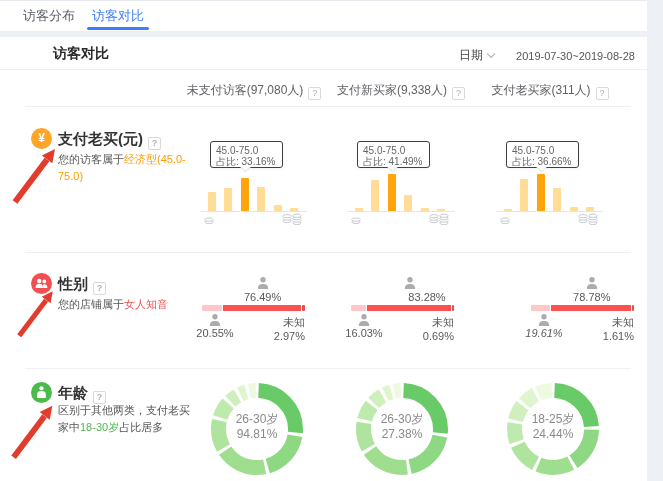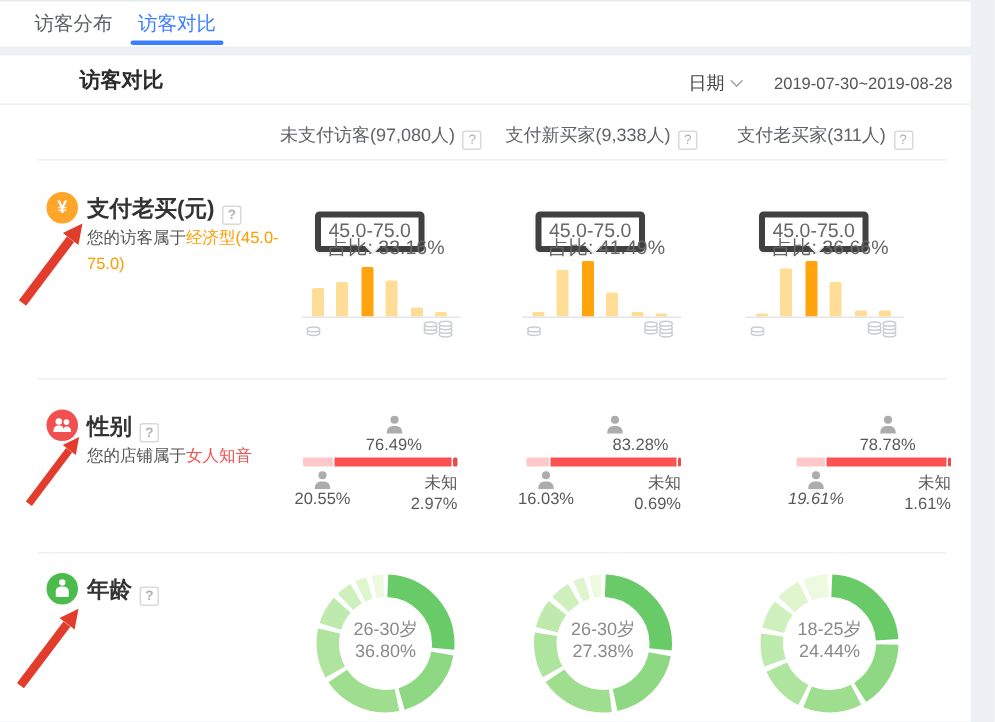--- a/index.html
+++ b/index.html
@@ -19,21 +19,21 @@
 .qbadge{display:inline-block;width:13px;height:13px;line-height:11px;border:1px solid #d9d9d9;border-radius:2px;color:#b0b0b0;font-size:9px;text-align:center;margin-left:5px;vertical-align:-2px;background:#fff}
 .divider{position:absolute;left:25px;right:16px;height:1px;background:#f0f0f0}
 .row{position:absolute;left:0;width:647px}
 .row-icon{position:absolute;left:31px;width:21px;height:21px;border-radius:50%;color:#fff;text-align:center}
 .row-title{position:absolute;left:58px;font-size:15px;font-weight:bold;color:#333}
 .row-desc{position:absolute;left:58px;font-size:11px;line-height:17px;color:#555}
 .hl-orange{color:#FF9C00}
 .hl-red{color:#F25050}
 .hl-green{color:#52B852}
 .cons{position:absolute;width:140px;height:146px;top:0}
-.tip{position:absolute;top:35px;left:26px;width:73px;height:27px;border:4px solid #404040;border-radius:3px;background:#fff;box-shadow:0 1px 3px rgba(0,0,0,.06);font-size:13px;color:#666;padding:3px 0 0 5px;line-height:11px;white-space:nowrap;z-index:0}
+.tip{position:absolute;top:35px;left:26px;width:73px;height:27px;border:1px solid #404040;border-radius:3px;background:#fff;box-shadow:0 1px 3px rgba(0,0,0,.06);font-size:10px;color:#666;padding:3px 0 0 5px;line-height:11px;white-space:nowrap;z-index:0}
 .tip .ptr{position:absolute;left:31px;bottom:-4px;width:7px;height:7px;background:#fff;border-right:1px solid #e4e4e4;border-bottom:1px solid #e4e4e4;transform:rotate(45deg);z-index:-1}
 .bar{position:absolute;bottom:41px;width:8px;background:#FFDD96;border-radius:1px 1px 0 0}
 .bar.hl{background:#FFA40D}
 .axis{position:absolute;top:105px;left:17px;width:106px;height:1px;background:#e5e5e5}
 .coins{position:absolute;top:106px}
 .gen{position:absolute;width:103px;height:116px;top:0}
 .gbar{position:absolute;top:53px;left:0;height:6px;width:103px;display:flex}
 .gbar div{height:6px}
 .gficon{position:absolute;top:24px}
 .gfpct{position:absolute;top:39px;width:60px;text-align:center;font-size:11px;color:#595959}
@@ -230,35 +230,36 @@
   </div>
 
   <div class="row" id="row-age" style="top:325px;height:94px">
     <div class="row-icon" style="top:20px;background:#4BBB4B">
       <svg width="11" height="12" viewBox="0 0 11 12" style="margin-top:4px">
         <circle cx="5.5" cy="2.3" r="2.1" fill="#fff"></circle>
         <path d="M1.2 12 L1.2 8 Q1.2 5 5.5 5 Q9.8 5 9.8 8 L9.8 12 Z" fill="#fff"></path>
       </svg>
     </div>
     <div class="row-title" style="top:22px"><span>年龄</span><span class="qbadge">?</span></div>
+    <div class="row-desc" style="top:40px;width:142px"><span>区别于其他两类，支付老买</span><span>家中</span><span class="hl-green">18-30岁</span><span>占比居多</span></div>
     <div id="age-charts">
         <div style="position: absolute; left: 207px; top: 0px; width: 100px; height: 120px;">
           <svg width="100" height="100" viewBox="0 0 100 100" class="donut">
             <circle cx="50" cy="50" r="38.5" fill="none" stroke="#69CB67" stroke-width="15" stroke-dasharray="62.39824457404637 179.5043897523677" stroke-dashoffset="-1.5723671231216914" transform="rotate(-90 50 50)"></circle>
             <circle cx="50" cy="50" r="38.5" fill="none" stroke="#8FD883" stroke-width="15" stroke-dasharray="42.75709389918623 199.14554042722784" stroke-dashoffset="-67.11534594341146" transform="rotate(-90 50 50)"></circle>
             <circle cx="50" cy="50" r="38.5" fill="none" stroke="#9FDE8F" stroke-width="15" stroke-dasharray="45.17297959105095 196.7296547353631" stroke-dashoffset="-113.01717408884107" transform="rotate(-90 50 50)"></circle>
             <circle cx="50" cy="50" r="38.5" fill="none" stroke="#AFE49E" stroke-width="15" stroke-dasharray="28.26177974799793 213.64085457841614" stroke-dashoffset="-161.3348879261354" transform="rotate(-90 50 50)"></circle>
             <circle cx="50" cy="50" r="38.5" fill="none" stroke="#BFEAAD" stroke-width="15" stroke-dasharray="16.18235128867435 225.72028303773973" stroke-dashoffset="-192.74140192037672" transform="rotate(-90 50 50)"></circle>
             <circle cx="50" cy="50" r="38.5" fill="none" stroke="#CFF0BD" stroke-width="15" stroke-dasharray="8.934694213080201 232.96794011333387" stroke-dashoffset="-212.06848745529444" transform="rotate(-90 50 50)"></circle>
             <circle cx="50" cy="50" r="38.5" fill="none" stroke="#DFF5CE" stroke-width="15" stroke-dasharray="6.518808521215485 235.3838258051986" stroke-dashoffset="-224.14791591461804" transform="rotate(-90 50 50)"></circle>
             <circle cx="50" cy="50" r="38.5" fill="none" stroke="#EDFAE0" stroke-width="15" stroke-dasharray="6.518808521215485 235.3838258051986" stroke-dashoffset="-233.8114586820769" transform="rotate(-90 50 50)"></circle>
           </svg>
           <div class="dlabel">
             <div>26-30岁</div>
-            <div>36.80%</div>
+            <div>94.81%</div>
           </div>
         </div>
         <div style="position: absolute; left: 352px; top: 0px; width: 100px; height: 120px;">
           <svg width="100" height="100" viewBox="0 0 100 100" class="donut">
             <circle cx="50" cy="50" r="38.5" fill="none" stroke="#69CB67" stroke-width="15" stroke-dasharray="62.837474638566505 179.06515968784757" stroke-dashoffset="-1.5723671231216914" transform="rotate(-90 50 50)"></circle>
             <circle cx="50" cy="50" r="38.5" fill="none" stroke="#8FD883" stroke-width="15" stroke-dasharray="45.05264258707283 196.84999173934125" stroke-dashoffset="-67.55457600793159" transform="rotate(-90 50 50)"></circle>
             <circle cx="50" cy="50" r="38.5" fill="none" stroke="#9FDE8F" stroke-width="15" stroke-dasharray="42.64277374540702 199.25986058100705" stroke-dashoffset="-115.7519528412478" transform="rotate(-90 50 50)"></circle>
             <circle cx="50" cy="50" r="38.5" fill="none" stroke="#AFE49E" stroke-width="15" stroke-dasharray="25.77369185374635 216.12894247266772" stroke-dashoffset="-161.5394608328982" transform="rotate(-90 50 50)"></circle>
             <circle cx="50" cy="50" r="38.5" fill="none" stroke="#BFEAAD" stroke-width="15" stroke-dasharray="16.1342164870831 225.76841783933097" stroke-dashoffset="-190.45788693288793" transform="rotate(-90 50 50)"></circle>
             <circle cx="50" cy="50" r="38.5" fill="none" stroke="#CFF0BD" stroke-width="15" stroke-dasharray="11.314478803751483 230.5881555226626" stroke-dashoffset="-209.7368376662144" transform="rotate(-90 50 50)"></circle>

